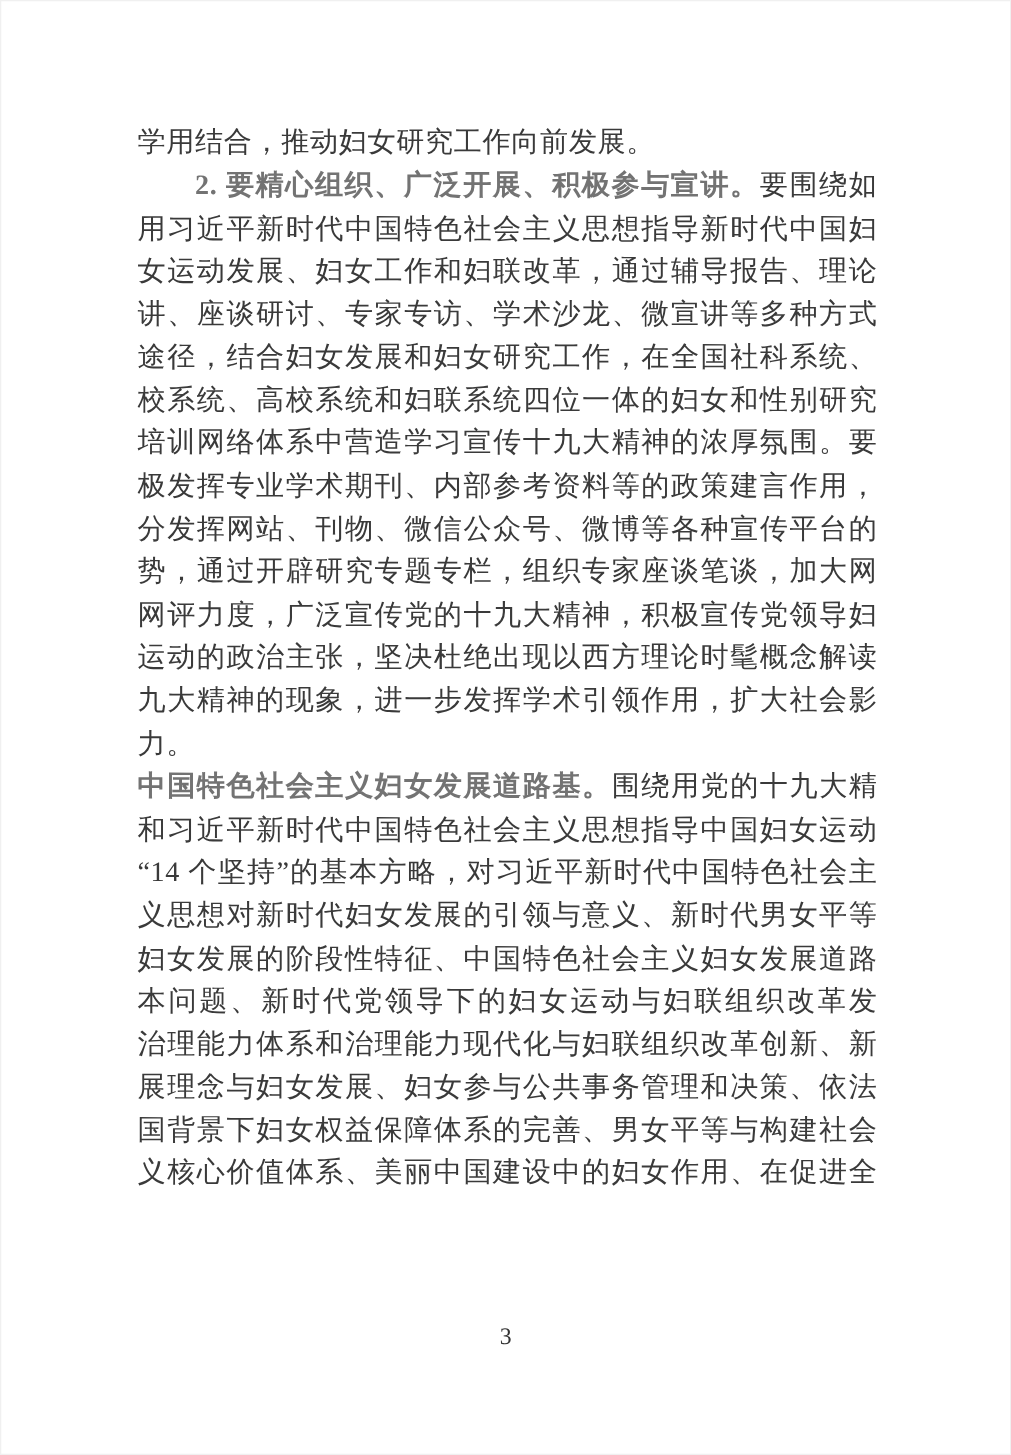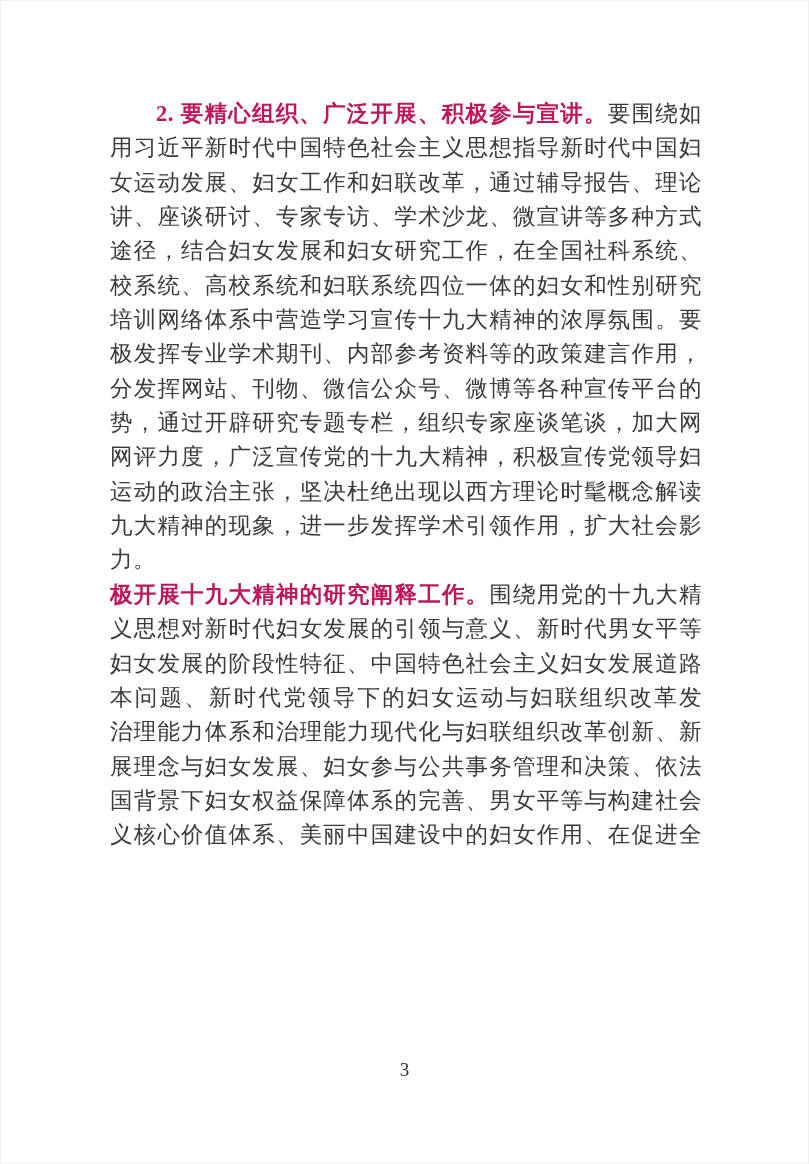--- a/index.html
+++ b/index.html
@@ -34,21 +34,21 @@
     overflow: hidden;
   }
   .line.end {
     text-align-last: left;
   }
   .line.indent {
     text-indent: 46px;
   }
   .line .bold {
     font-weight: 700;
-    color: #be185d;
+    color: #737373;
   }
   .line .reg {
     font-weight: 400;
     color: #3a3a3a;
   }
   .page-number {
     position: absolute;
     top: 1059px;
     left: 0;
     right: 0;
@@ -56,35 +56,38 @@
     font-size: 19px;
     color: #333333;
     font-family: "Liberation Serif", "DejaVu Serif", serif;
   }
 </style>
 </head>
 <body>
 
 <div class="page">
   <div class="text-block">
+      <div class="line end"><span class="reg">学用结合，推动妇女研究工作向前发展。</span></div>
       <div class="line indent"><span class="bold">2. 要精心组织、广泛开展、积极参与宣讲。</span><span class="reg">要围绕如何</span></div>
       <div class="line"><span class="reg">用习近平新时代中国特色社会主义思想指导新时代中国妇</span></div>
       <div class="line"><span class="reg">女运动发展、妇女工作和妇联改革，通过辅导报告、理论宣</span></div>
       <div class="line"><span class="reg">讲、座谈研讨、专家专访、学术沙龙、微宣讲等多种方式和</span></div>
       <div class="line"><span class="reg">途径，结合妇女发展和妇女研究工作，在全国社科系统、党</span></div>
       <div class="line"><span class="reg">校系统、高校系统和妇联系统四位一体的妇女和性别研究与</span></div>
       <div class="line"><span class="reg">培训网络体系中营造学习宣传十九大精神的浓厚氛围。要积</span></div>
       <div class="line"><span class="reg">极发挥专业学术期刊、内部参考资料等的政策建言作用，充</span></div>
       <div class="line"><span class="reg">分发挥网站、刊物、微信公众号、微博等各种宣传平台的优</span></div>
       <div class="line"><span class="reg">势，通过开辟研究专题专栏，组织专家座谈笔谈，加大网宣</span></div>
       <div class="line"><span class="reg">网评力度，广泛宣传党的十九大精神，积极宣传党领导妇女</span></div>
       <div class="line"><span class="reg">运动的政治主张，坚决杜绝出现以西方理论时髦概念解读十</span></div>
       <div class="line"><span class="reg">九大精神的现象，进一步发挥学术引领作用，扩大社会影响</span></div>
       <div class="line end"><span class="reg">力。</span></div>
-      <div class="line"><span class="bold">极开展十九大精神的研究阐释工作。</span><span class="reg">围绕用党的十九大精神</span></div>
+      <div class="line"><span class="bold">中国特色社会主义妇女发展道路基。</span><span class="reg">围绕用党的十九大精神</span></div>
+      <div class="line"><span class="reg">和习近平新时代中国特色社会主义思想指导中国妇女运动</span></div>
+      <div class="line"><span class="reg">“14 个坚持”的基本方略，对习近平新时代中国特色社会主</span></div>
       <div class="line"><span class="reg">义思想对新时代妇女发展的引领与意义、新时代男女平等和</span></div>
       <div class="line"><span class="reg">妇女发展的阶段性特征、中国特色社会主义妇女发展道路基</span></div>
       <div class="line"><span class="reg">本问题、新时代党领导下的妇女运动与妇联组织改革发展、</span></div>
       <div class="line"><span class="reg">治理能力体系和治理能力现代化与妇联组织改革创新、新发</span></div>
       <div class="line"><span class="reg">展理念与妇女发展、妇女参与公共事务管理和决策、依法治</span></div>
       <div class="line"><span class="reg">国背景下妇女权益保障体系的完善、男女平等与构建社会主</span></div>
       <div class="line"><span class="reg">义核心价值体系、美丽中国建设中的妇女作用、在促进全球</span></div>
     </div>
   <div class="page-number">3</div>
 </div>

